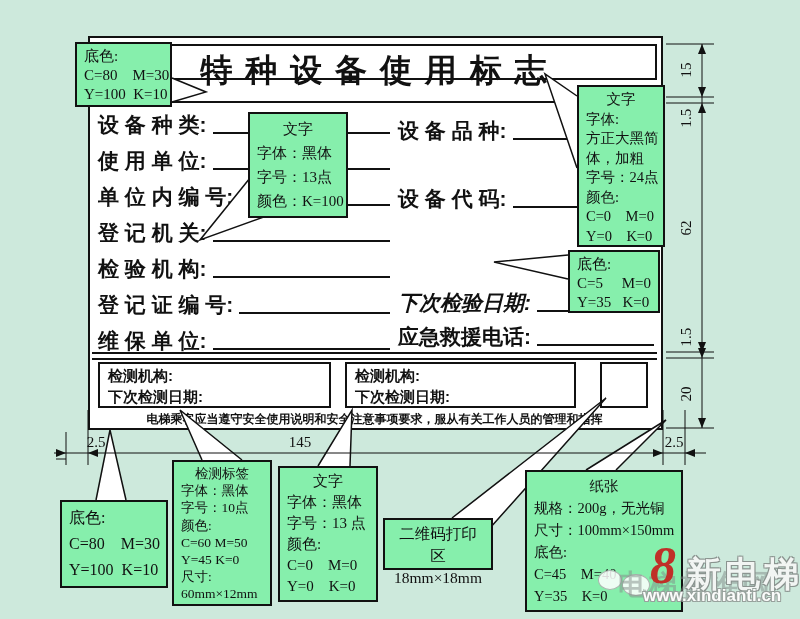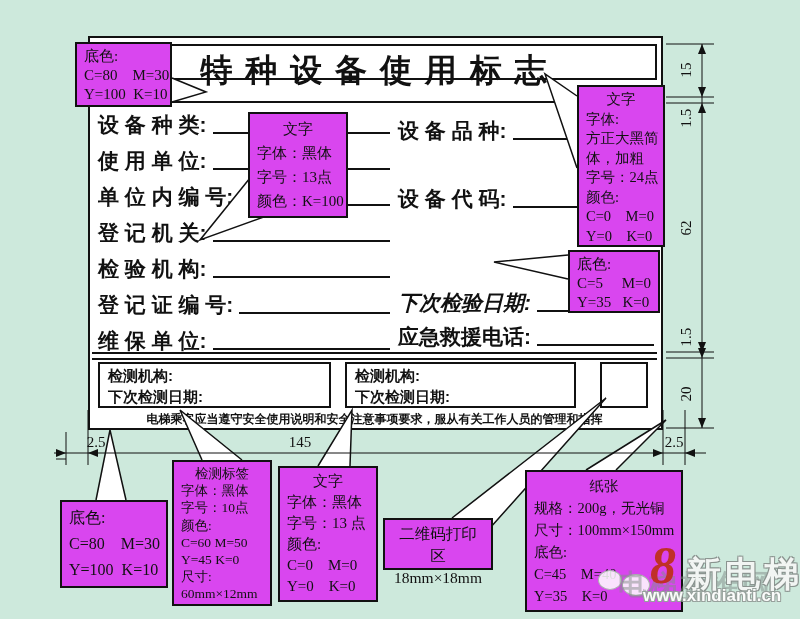--- a/index.html
+++ b/index.html
@@ -7,21 +7,21 @@
     font-family:"Liberation Sans",sans-serif;background:#cde9dc;color:#111;}
   .box{position:absolute;background:#fff;border:2px solid #111;box-sizing:border-box;}
   .thinline{position:absolute;background:#111;}
   .plate-title{font-weight:bold;font-size:32px;letter-spacing:2px;text-align:center;
     line-height:49px;white-space:nowrap;}
   .frow{position:absolute;display:flex;align-items:flex-end;height:26px;z-index:2;}
   .flabel{font-weight:bold;font-size:21px;white-space:pre;line-height:26px;}
   .uline{flex:1;border-bottom:2px solid #111;margin-left:6px;margin-bottom:4px;}
   .inspect{padding:1px 8px;font-weight:bold;font-size:15px;line-height:21px;z-index:2;}
   .safety{position:absolute;font-weight:bold;font-size:12px;text-align:center;z-index:2;}
-  .callout{position:absolute;background:#d946ef;border:2px solid #111;box-sizing:border-box;
+  .callout{position:absolute;background:#86efac;border:2px solid #111;box-sizing:border-box;
     font-family:"Liberation Serif",serif;font-size:15px;line-height:19px;
     padding:3px 7px;z-index:10;}
   .co-title{text-align:center;}
   .co-line{white-space:pre;}
   svg.overlay{position:absolute;left:0;top:0;z-index:5;pointer-events:none;}
   .dimtext{font-family:"Liberation Serif",serif;font-size:15px;fill:#111;}
   .wm{z-index:30;}
   .wm-faint{position:absolute;font-size:28px;letter-spacing:3px;color:rgba(130,140,136,0.5);
     font-weight:bold;white-space:nowrap;}
   .wm-logo{position:absolute;font-family:"Liberation Serif",serif;font-style:italic;

